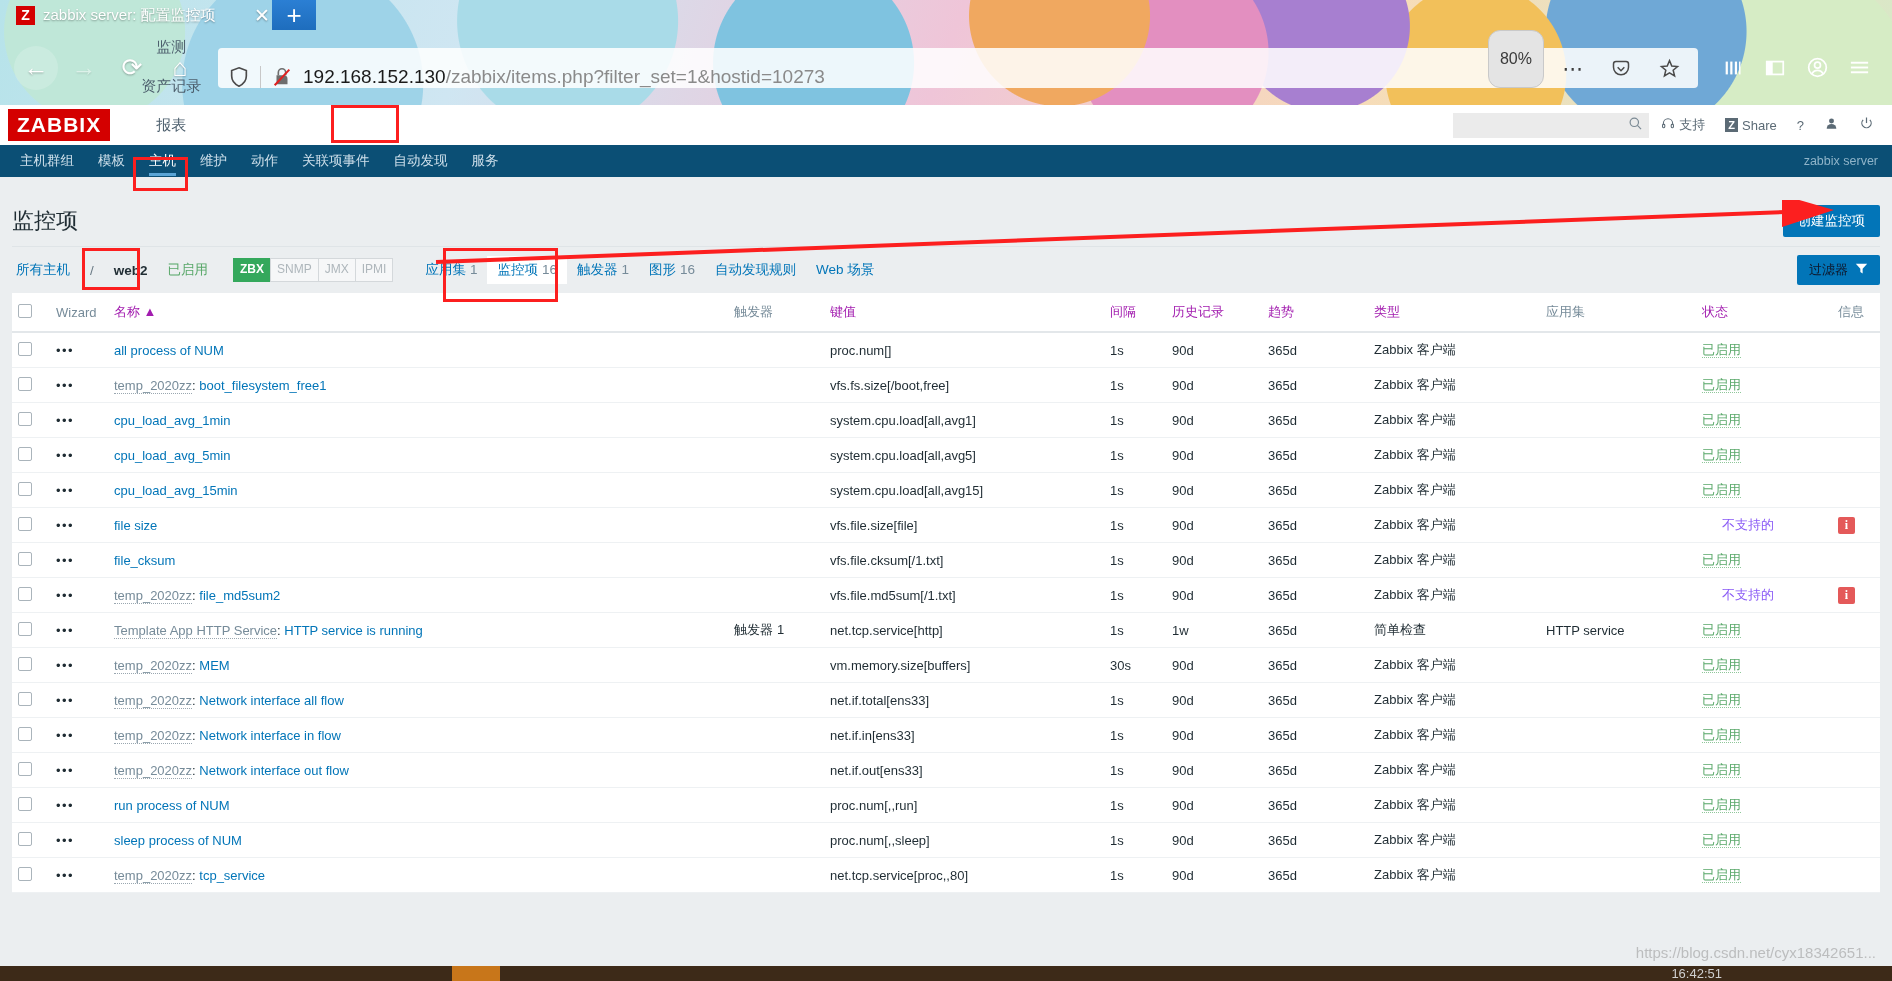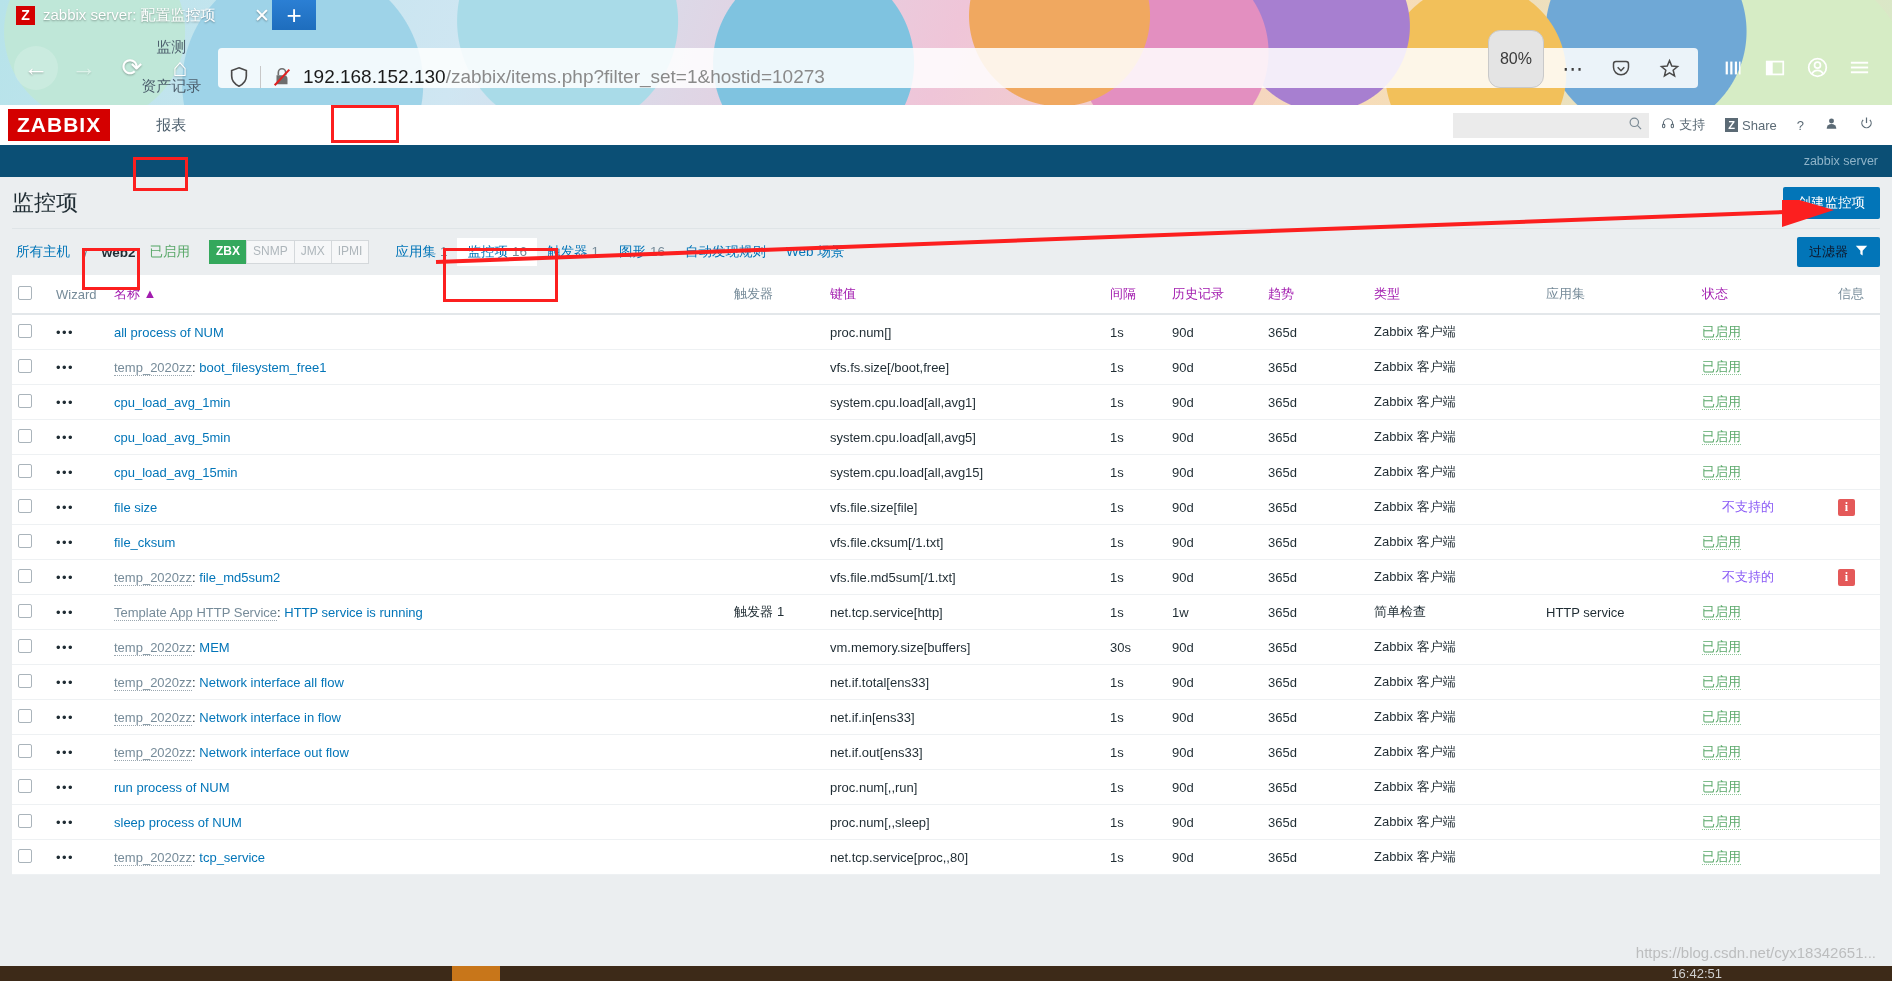--- a/index.html
+++ b/index.html
@@ -144,35 +144,35 @@
     content: ''; position: absolute; left: 12px; right: 12px; bottom: 2px;
     height: 3px; background: #5aa5d6;
   }
   #subnav-server {
     margin-left: auto; padding-right: 14px; font-size: 12.5px; color: #8fb4c9;
   }
 
   
   #page {
     position: relative; width: 100%; height: 804px; background: #ebeef0;
-    padding: 0 12px;
+    padding: 18px 12px;
   }
   #page-title-row {
     display: flex; align-items: center; height: 52px;
     border-bottom: 1px solid #dfe4e7;
   }
   #page-title { font-size: 22px; color: #1f2c33; font-weight: normal; }
   #create-item-button {
     margin-left: auto; background: #0275b8; color: #ffffff;
     font-size: 13.5px; border: none; border-radius: 2px;
     padding: 7px 15px; font-family: inherit;
   }
 
   #filter-row {
-    display: flex; align-items: center; height: 46px; gap: 6px;
+    display: flex; align-items: center; height: 46px; gap: 12px;
     position: relative;
   }
   .fr-link { font-size: 13.5px; color: #0275b8; padding: 3px 4px; white-space: nowrap; }
   .fr-sep { font-size: 13.5px; color: #6a7a85; padding: 0 4px; }
   .fr-plain { font-size: 13.5px; color: #1f2c33; padding: 3px 4px; }
   .fr-green { font-size: 13.5px; color: #59a869; padding: 3px 4px; }
   .proto-group { display: flex; margin: 0 10px; }
   .proto {
     font-size: 12px; padding: 3px 6px; border: 1px solid #d4d8db;
     color: #aeb6bb; background: #f6f7f8; margin-left: -1px; line-height: 1.3;
@@ -391,20 +391,30 @@
         <svg viewBox="0 0 20 20" width="15" height="15">
             <path d="M5.5 5.2 a6.2 6.2 0 1 0 9 0" fill="none" stroke="#5b6a75" stroke-width="1.6"></path>
             <line x1="10" y1="2" x2="10" y2="9.4" stroke="#5b6a75" stroke-width="1.6"></line>
           </svg>
       </span>
     </div>
   </div>
 </div>
 
 <div id="zbx-subnav">
+  <div id="subnav-items" style="display:flex;align-items:center;">
+      <div class="subnav-item">主机群组</div>
+      <div class="subnav-item">模板</div>
+      <div class="subnav-item active">主机</div>
+      <div class="subnav-item">维护</div>
+      <div class="subnav-item">动作</div>
+      <div class="subnav-item">关联项事件</div>
+      <div class="subnav-item">自动发现</div>
+      <div class="subnav-item">服务</div>
+    </div>
   <div id="subnav-server">zabbix server</div>
 </div>
 
 <div id="page">
 
   <div id="page-title-row">
     <h1 id="page-title">监控项</h1>
     <button id="create-item-button">创建监控项</button>
   </div>
 

